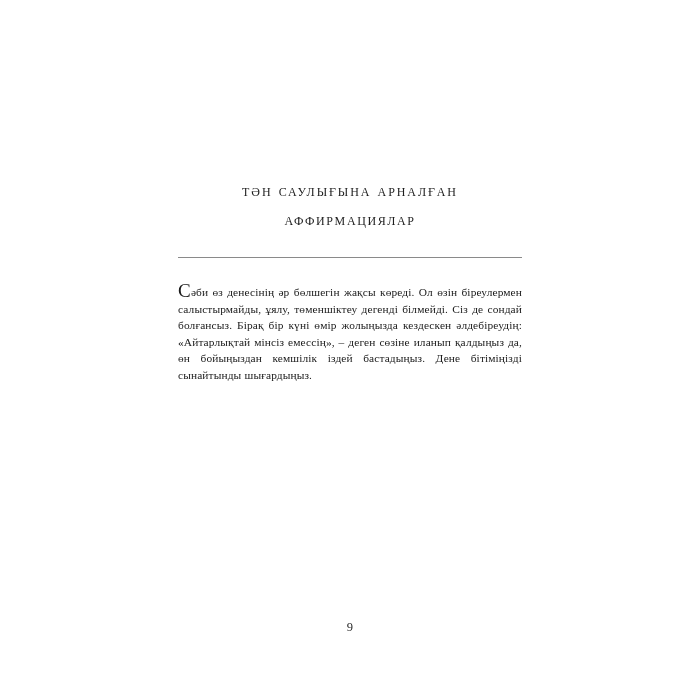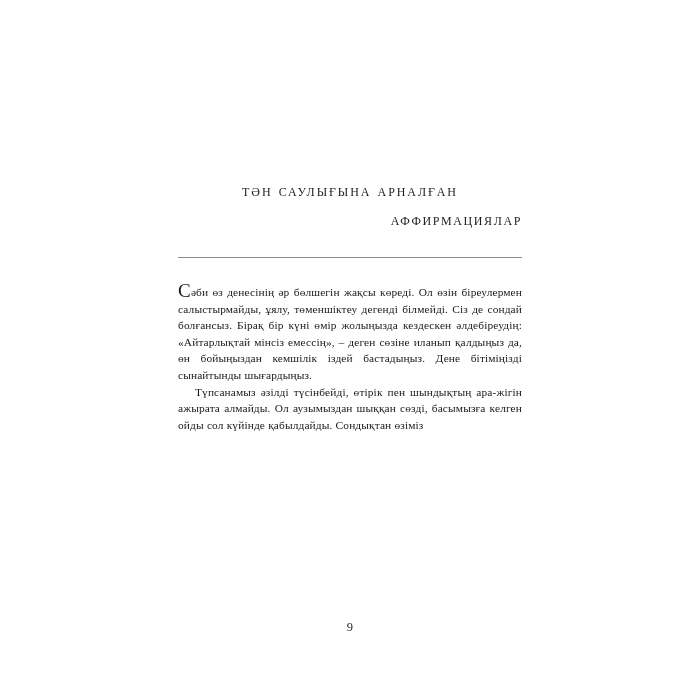--- a/index.html
+++ b/index.html
@@ -47,21 +47,20 @@
     font-variant: small-caps;
     text-transform: lowercase;
   }
 
   .chapter-title .title-line {
     display: block;
   }
 
   .chapter-title .title-line-2 {
     letter-spacing: 1.6px;
-    text-align: right;
   }
 
   
   .title-rule {
     margin: 23px 0 0 0;
     height: 1px;
     background: #8a8a8a;
     border: 0;
     width: 344px;
   }
@@ -118,20 +117,19 @@
       <span class="title-line title-line-2">Аффирмациялар</span>
     </h1>
 
     <hr class="title-rule">
 
     <div class="body-copy">
 
       <p class="para"><span class="initial-cap">С</span><span>әби өз денесінің әр бөлшегін жақсы көреді. Ол өзін біреулермен салыстырмайды, ұялу, төменшіктеу дегенді білмейді. Сіз де сондай болғансыз. Бірақ бір күні өмір жолыңызда кездескен әлдебіреудің: «Айтарлықтай мінсіз емессің», – деген сөзіне иланып қалдыңыз да, өн бойыңыздан кемшілік іздей бастадыңыз. Дене бітіміңізді сынайтынды шығардыңыз.</span></p>
 
 
-      <p class="para"><span>Түпсанамыз әзілді түсінбейді, өтірік пен шындықтың ара-жігін ажырата алмайды. Ол аузымыздан шыққан сөзді, басымызға келген ойды сол күйінде қабылдайды. Сондықтан өзіміз</span></p>
 
     </div>
   </div>
 
   <div class="folio">9</div>
 
 </div>
 
 </body></html>

